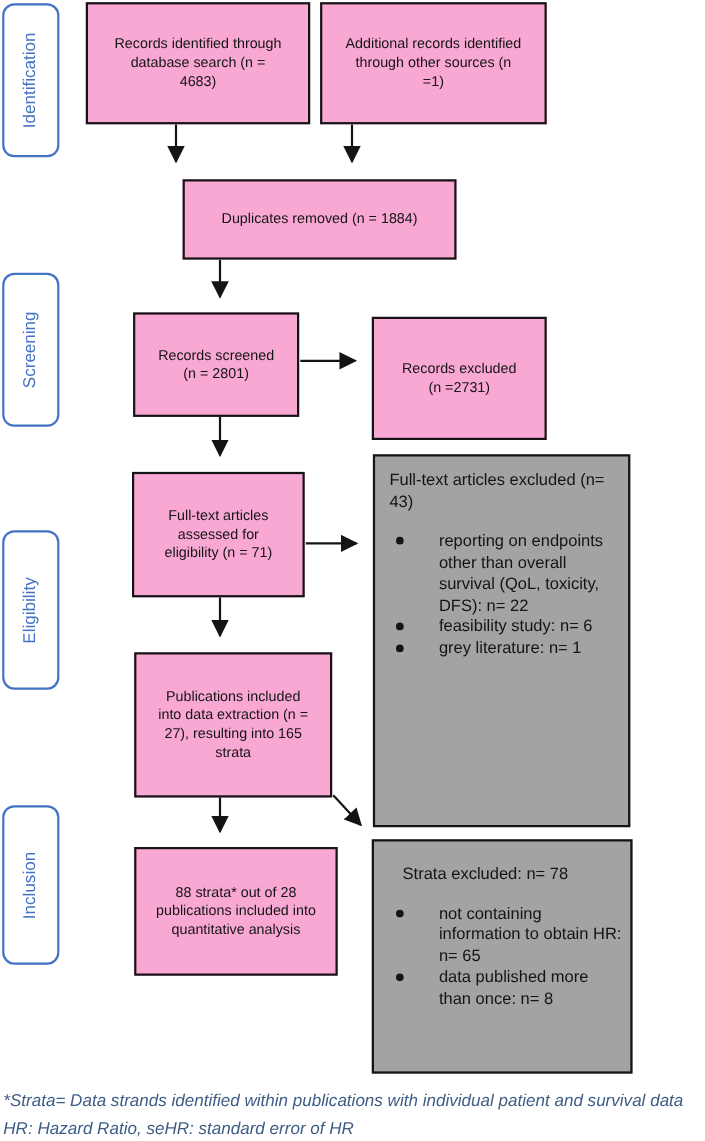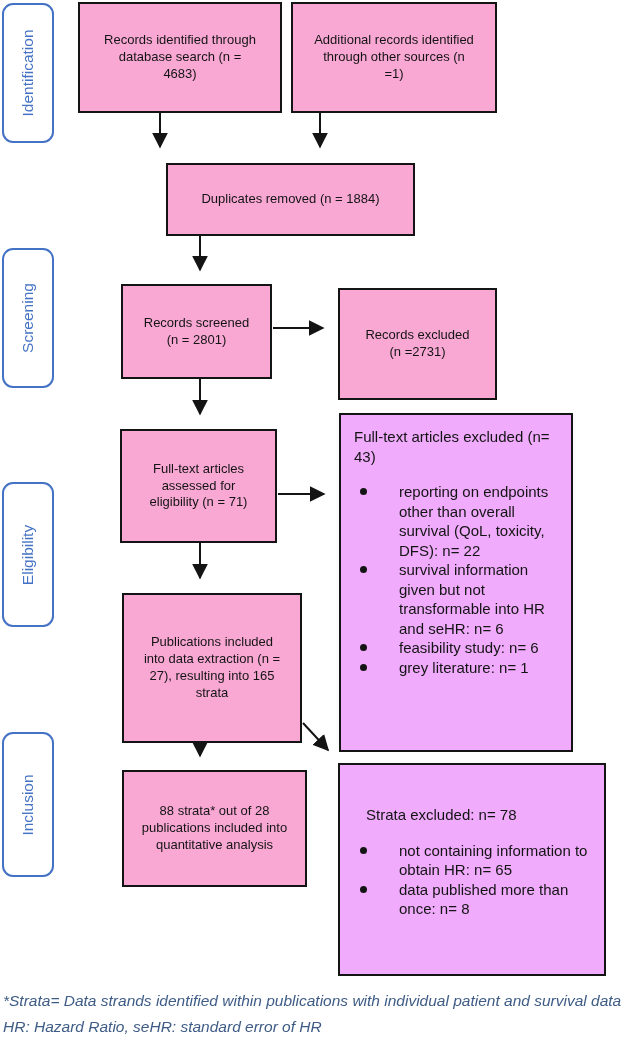--- a/index.html
+++ b/index.html
@@ -12,21 +12,21 @@
   .canvas { position:absolute; inset:0; width:641px; height:1037px; }
 
   
   .box {
     position:absolute; border:2px solid var(--ink); background:#f9a8d4;
     display:flex; align-items:center; justify-content:center;
     text-align:center; font-size:13px; line-height:1.3; color:var(--ink);
   }
   
   .listbox {
-    position:absolute; border:2px solid var(--ink); background:#f0abfc;
+    position:absolute; border:2px solid var(--ink); background:#a3a3a3;
     font-size:15px; line-height:1.3; color:var(--ink);
     padding:12px 8px 8px 13px; text-align:left;
   }
   .listbox .lb-title { margin:0 0 2px 0; }
   .listbox ul { list-style:none; margin:16px 0 0 0; padding:0; }
   .listbox li { position:relative; padding-left:45px; margin:0; }
   .listbox li .dot {
     position:absolute; left:6px; top:6px; width:7px; height:7px;
     border-radius:50%; background:var(--ink);
   }
@@ -107,35 +107,34 @@
   </div>
 
   <div class="box" style="left:120px;top:429px;width:157px;height:114px;padding:0 14px;">
     <span>Full-text articles assessed for eligibility (n = 71)</span>
   </div>
 
   <div class="listbox" style="left:339px;top:413px;width:234px;height:339px;">
     <p class="lb-title">Full-text articles excluded (n= 43)</p>
     <ul>
       <li><span class="dot"></span><span>reporting on endpoints other than overall survival (QoL, toxicity, DFS): n= 22</span></li>
-      <li><span class="dot"></span><span>survival information given but not transformable into HR and seHR: n= 6</span></li>
       <li><span class="dot"></span><span>feasibility study: n= 6</span></li>
       <li><span class="dot"></span><span>grey literature: n= 1</span></li>
     </ul>
   </div>
 
-  <div class="box" style="left:122px;top:593px;width:180px;height:150px;padding:0 19px;">
+  <div class="box" style="left:122px;top:593px;width:180px;height:132px;padding:0 19px;">
     <span>Publications included into data extraction (n = 27), resulting into 165 strata</span>
   </div>
 
   <div class="box" style="left:122px;top:770px;width:185px;height:117px;padding:13px 12px;">
     <span>88 strata* out of 28 publications included into quantitative analysis</span>
   </div>
 
-  <div class="listbox" style="left:338px;top:763px;width:268px;height:213px;padding-top:40px;padding-left:14px;">
+  <div class="listbox" style="left:338px;top:763px;width:237px;height:213px;padding-top:20px;padding-left:14px;">
     <p class="lb-title" style="padding-left:12px;">Strata excluded: n= 78</p>
     <ul>
       <li><span class="dot"></span><span>not containing information to obtain HR: n= 65</span></li>
       <li><span class="dot"></span><span>data published more than once: n= 8</span></li>
     </ul>
   </div>
 
   <div class="footnote" style="top:992px;">*Strata= Data strands identified within publications with individual patient and survival data</div>
   <div class="footnote" style="top:1018px;">HR: Hazard Ratio, seHR: standard error of HR</div>
 

